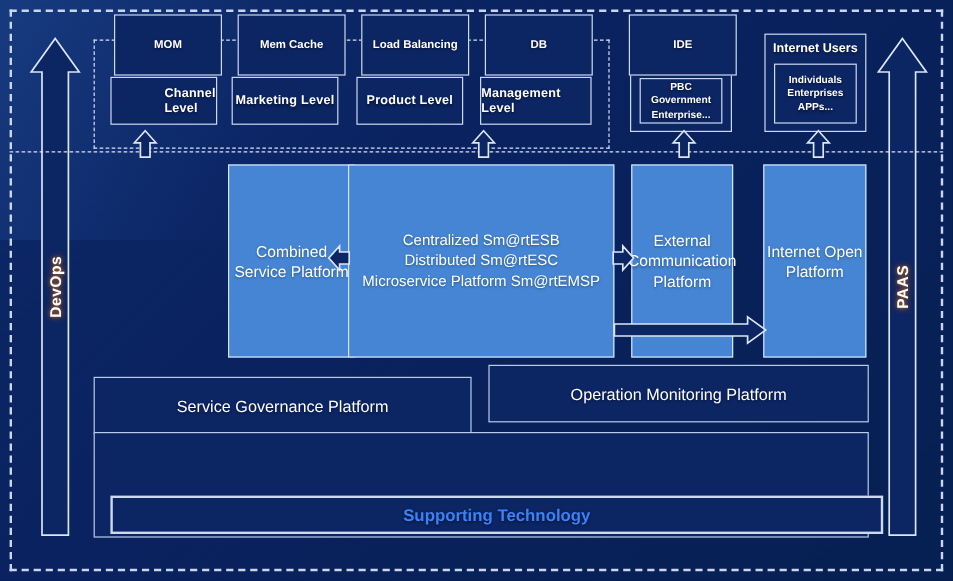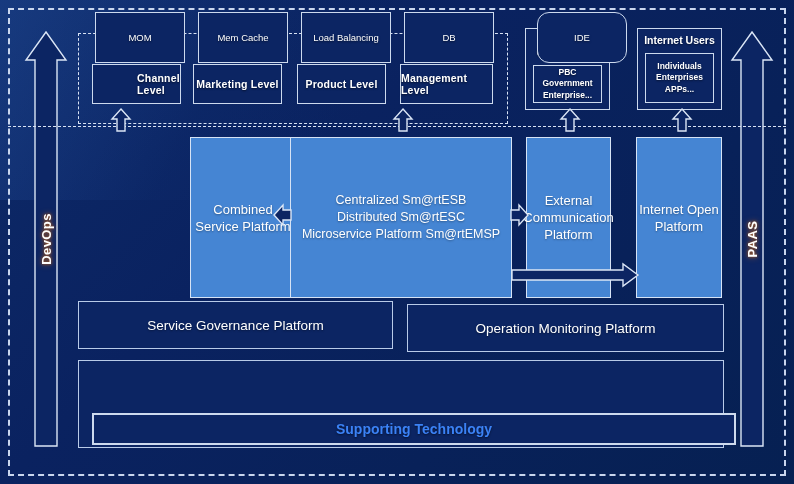--- a/index.html
+++ b/index.html
@@ -168,21 +168,21 @@
     height: 51px;
     border: 1.5px solid #cddaee;
     box-sizing: border-box;
     background: #0c2563;
     display: flex;
     align-items: center;
     justify-content: center;
     text-align: center;
     color: #ffffff;
     font-size: 9.5px;
-    font-weight: normal;
+    font-weight: bold;
     line-height: 12px;
     text-shadow: 0 1px 2px rgba(0,0,0,0.5);
   }
   .support-bar {
     position: absolute;
     left: 92px; top: 413px;
     width: 644px; height: 32px;
     border: 2px solid #cddaee;
     box-sizing: border-box;
     background: #0c2563;
@@ -271,25 +271,25 @@
     <path d="M1 13 L10 3 L10 8 L18 8 L18 18 L10 18 L10 23 Z"></path>
   </svg>
   <svg class="svg-arrow" style="left:510px; top:202px;" width="19" height="26" viewBox="0 0 19 26">
     <path d="M18 13 L9 3 L9 8 L1 8 L1 18 L9 18 L9 23 Z"></path>
   </svg>
 
   <svg class="svg-arrow" style="left:511px; top:262px;" width="128" height="26" viewBox="0 0 128 26">
     <path d="M127 13 L112 2 L112 8 L1 8 L1 18 L112 18 L112 24 Z"></path>
   </svg>
 
-  <div class="bar" style="left:78px;  top:301px; width:315px; height:48px;">Service Governance Platform</div>
+  <div class="bar" style="left:78px;  top:314px; width:315px; height:48px;">Service Governance Platform</div>
   <div class="bar" style="left:407px; top:304px; width:317px; height:48px;">Operation Monitoring Platform</div>
 
   <div class="tech-frame"></div>
   <div class="tech-box" style="left:95px;  width:90px;">MOM</div>
   <div class="tech-box" style="left:198px; width:90px;">Mem Cache</div>
   <div class="tech-box" style="left:301px; width:90px;">Load Balancing</div>
   <div class="tech-box" style="left:404px; width:90px;">DB</div>
-  <div class="tech-box" style="left:537px; width:90px;border-radius:12px;">IDE</div>
+  <div class="tech-box" style="left:524px; width:90px;">IDE</div>
 
   <div class="support-bar">Supporting Technology</div>
 
 </div>
 
 </body></html>

